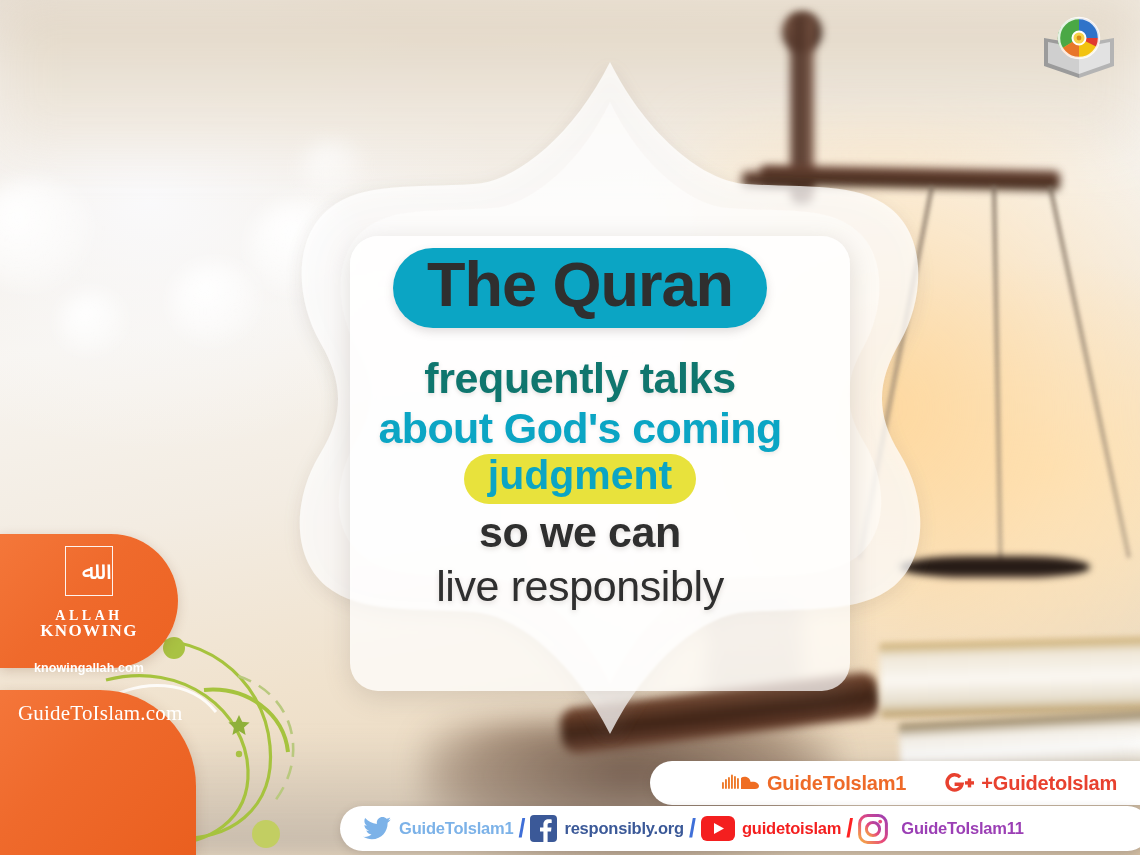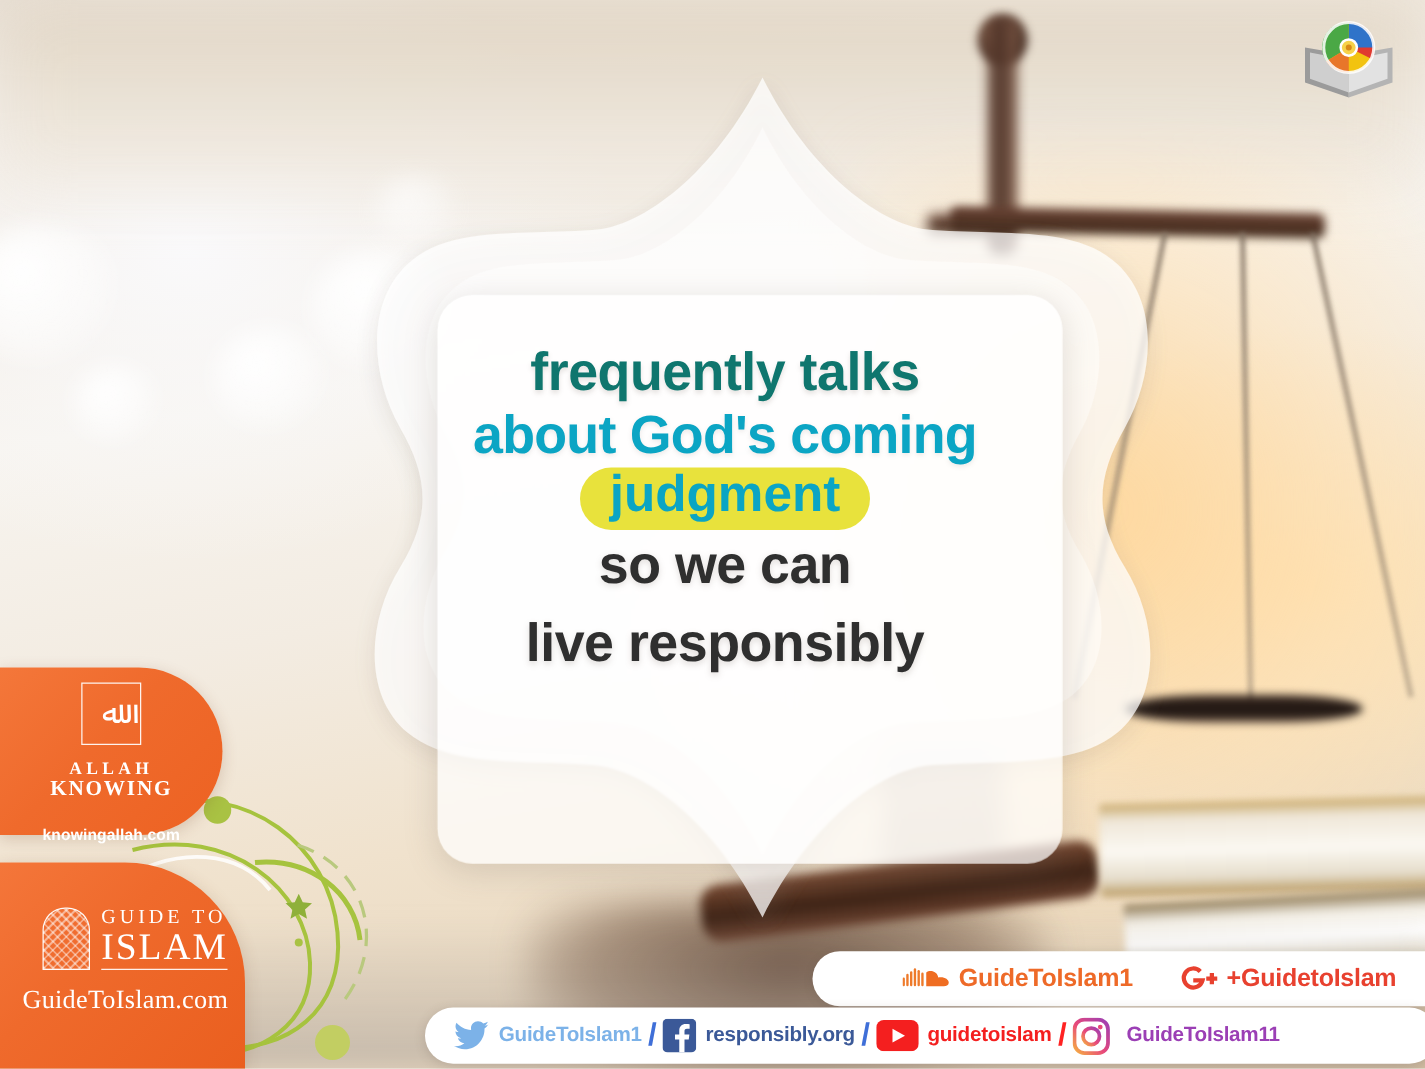--- a/index.html
+++ b/index.html
@@ -132,21 +132,21 @@
     display:inline-block;
     background:#e8e23c;
     color:#0ba5c4;
     font-size:41px;font-weight:bold;
     padding:1px 24px 7px 24px;
     border-radius:30px;
     margin-top:3px;
   }
   .l5{font-size:43px;font-weight:bold;color:#2f2f2f;margin-top:7px;letter-spacing:-.4px;
       text-shadow:0 2px 5px rgba(130,120,110,.25);}
-  .l6{font-size:43px;font-weight:bold;color:#2f2f2f;margin-top:20px;letter-spacing:-.4px;
+  .l6{font-size:43px;font-weight:normal;color:#2f2f2f;margin-top:10px;letter-spacing:-.4px;
       text-shadow:0 2px 5px rgba(130,120,110,.25);}
 
   
   .topright-logo{position:absolute;right:18px;top:14px;width:86px;height:68px;z-index:8;}
 
   
   .badge-ka{
     position:absolute;left:0;top:534px;width:178px;height:134px;
     background:linear-gradient(135deg,#f4773a 0%,#ef6a2c 45%,#ed6222 100%);
     border-top-right-radius:70px;border-bottom-right-radius:70px;
@@ -281,20 +281,23 @@
         C 54 474, 58 422, 80 386
         C 102 350, 98 322, 80 290
         C 60 254, 56 200, 88 174
         C 116 150, 162 156, 216 152
         C 252 150, 302 112, 334 46 Z"></path>
     </svg>
     <div class="card-plate"></div>
   </div>
 
   <div class="quote">
+    <div class="ln">
+      <span class="pill-teal">The Quran</span>
+    </div>
     <div class="ln l2">frequently talks</div>
     <div class="ln l3">about God's coming</div>
     <div class="ln">
       <span class="pill-yellow">judgment</span>
     </div>
     <div class="ln l5">so we can</div>
     <div class="ln l6">live responsibly</div>
   </div>
 
   <svg class="topright-logo" viewBox="0 0 86 68" xmlns="http://www.w3.org/2000/svg">
@@ -318,27 +321,20 @@
     <div class="ka-inner">
       <div class="ka-box">ﷲ</div>
       <div class="ka-word-allah">ALLAH</div>
       <div class="ka-word-knowing">KNOWING</div>
       <div class="ka-url">knowingallah.com</div>
     </div>
   </div>
 
   <div class="badge-gi">
     <div class="gi-inner">
-      <div class="gi-row">
-        <div class="gi-arch"></div>
-        <div class="gi-words">
-          <div class="gi-guide">GUIDE TO</div>
-          <div class="gi-islam">ISLAM</div>
-        </div>
-      </div>
       <div class="gi-url">GuideToIslam.com</div>
     </div>
   </div>
 
   <svg class="swirls" viewBox="0 0 260 235" xmlns="http://www.w3.org/2000/svg">
     <g fill="none" stroke="#a6c33e" stroke-width="3.2">
       <path d="M36 24 C 110 6, 176 56, 182 126 C 188 190, 140 222, 86 218"></path>
       <path d="M18 60 C 96 40, 158 92, 160 150 C 162 200, 120 226, 72 224"></path>
       <path d="M116 70 C 160 66, 196 94, 200 132" stroke-width="4"></path>
     </g>

